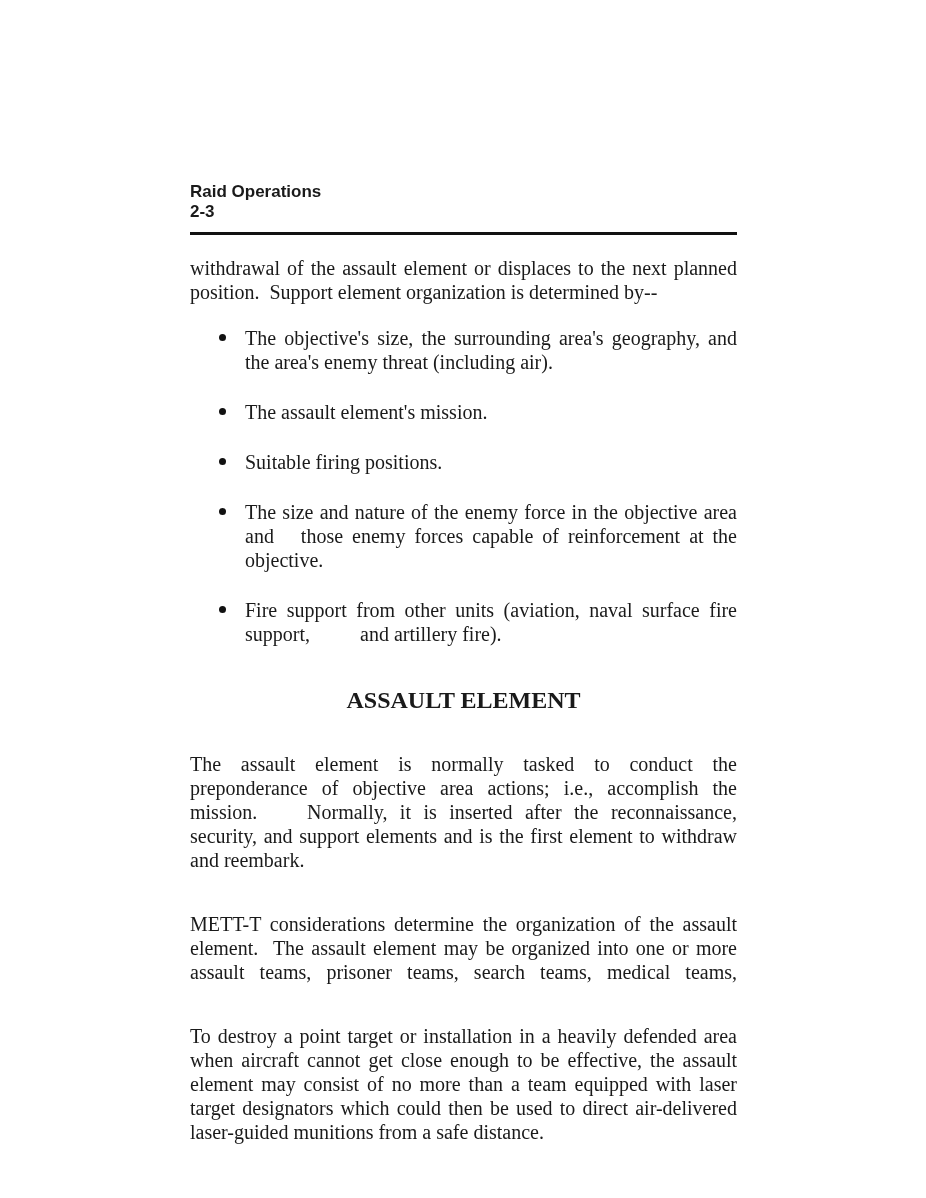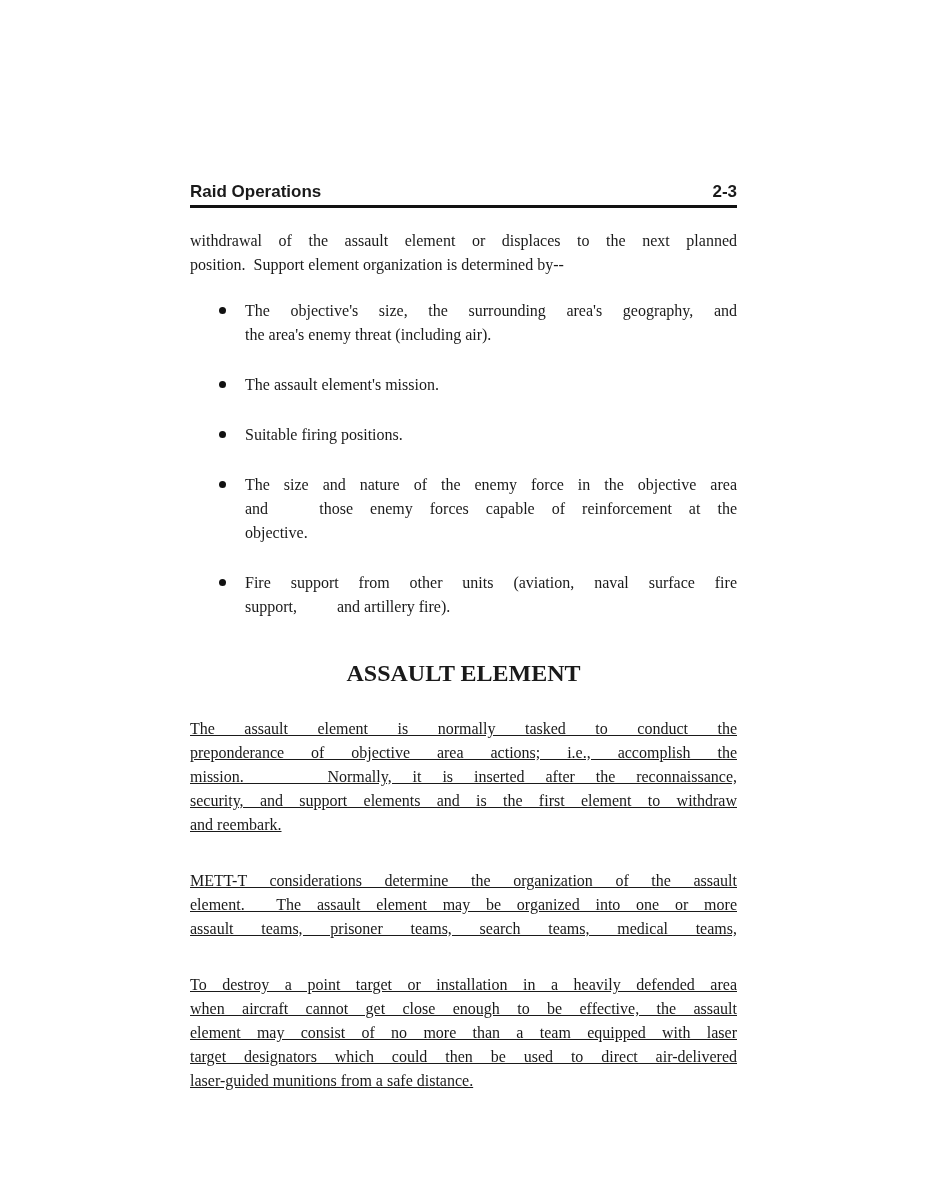--- a/index.html
+++ b/index.html
@@ -23,25 +23,26 @@
   
   .doc-header {
     display: flex;
     justify-content: space-between;
     align-items: baseline;
     font-family: "Liberation Sans", sans-serif;
     font-weight: bold;
     font-size: 17px;
     line-height: 20px;
     border-bottom: 3px solid #111;
-    padding-bottom: 3px;
+    padding-bottom: 10px;
+    flex-direction: column;
   }
   
   .bodytext {
-    font-size: 16px;
+    font-size: 20px;
     line-height: 24px;
   }
   .jl {               
     text-align: justify;
     text-align-last: justify;
   }
   .ll {               
     text-align: left;
   }
   .intro { margin-top: 21px; }
@@ -61,21 +62,21 @@
     border-radius: 50%;
     background: #111;
   }
   .section-heading {
     margin-top: 42px;
     text-align: center;
     font-weight: bold;
     font-size: 24px;
     line-height: 24px;
   }
-  .para { margin-top: 32px; text-decoration: underline; }
+  .para { margin-top: 40px; }
 </style>
 </head>
 <body>
 
 <div class="page">
 
   <div class="doc-header">
     <span>Raid Operations</span>
     <span>2-3</span>
   </div>

